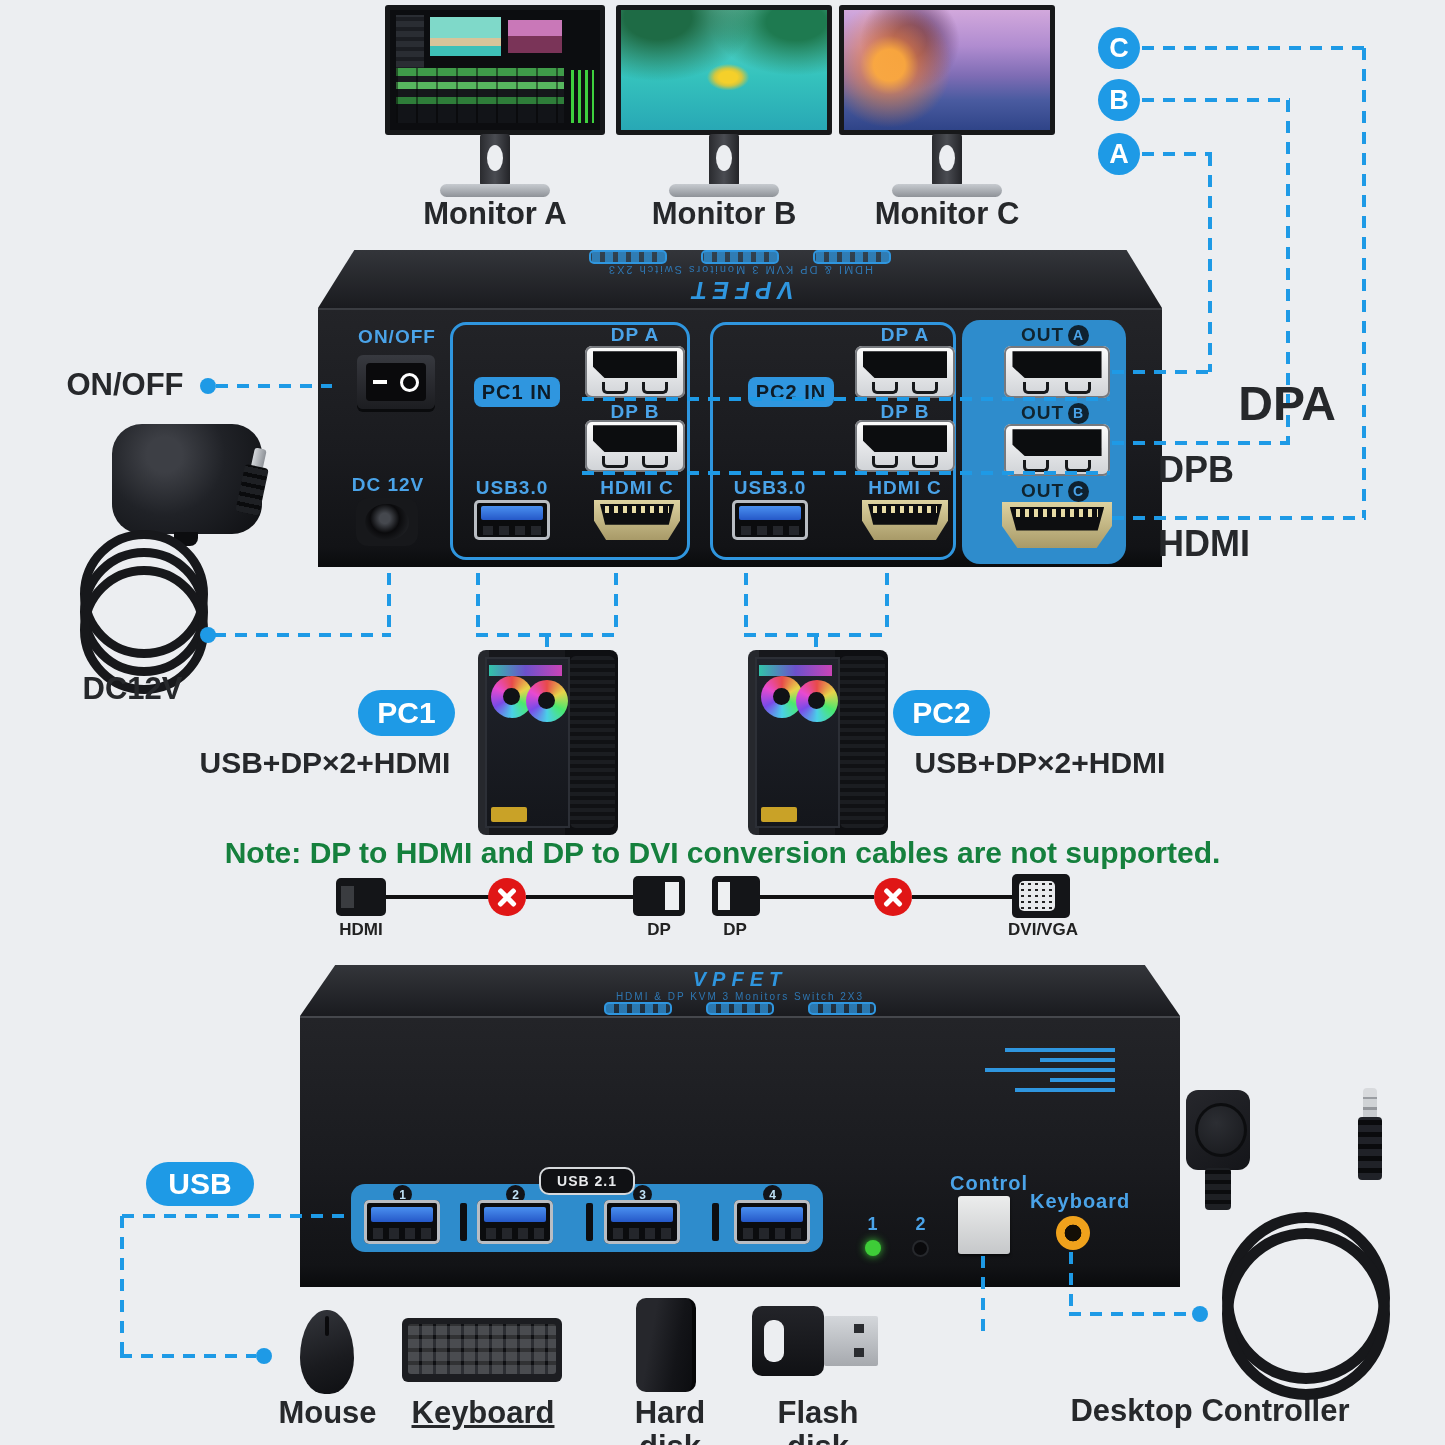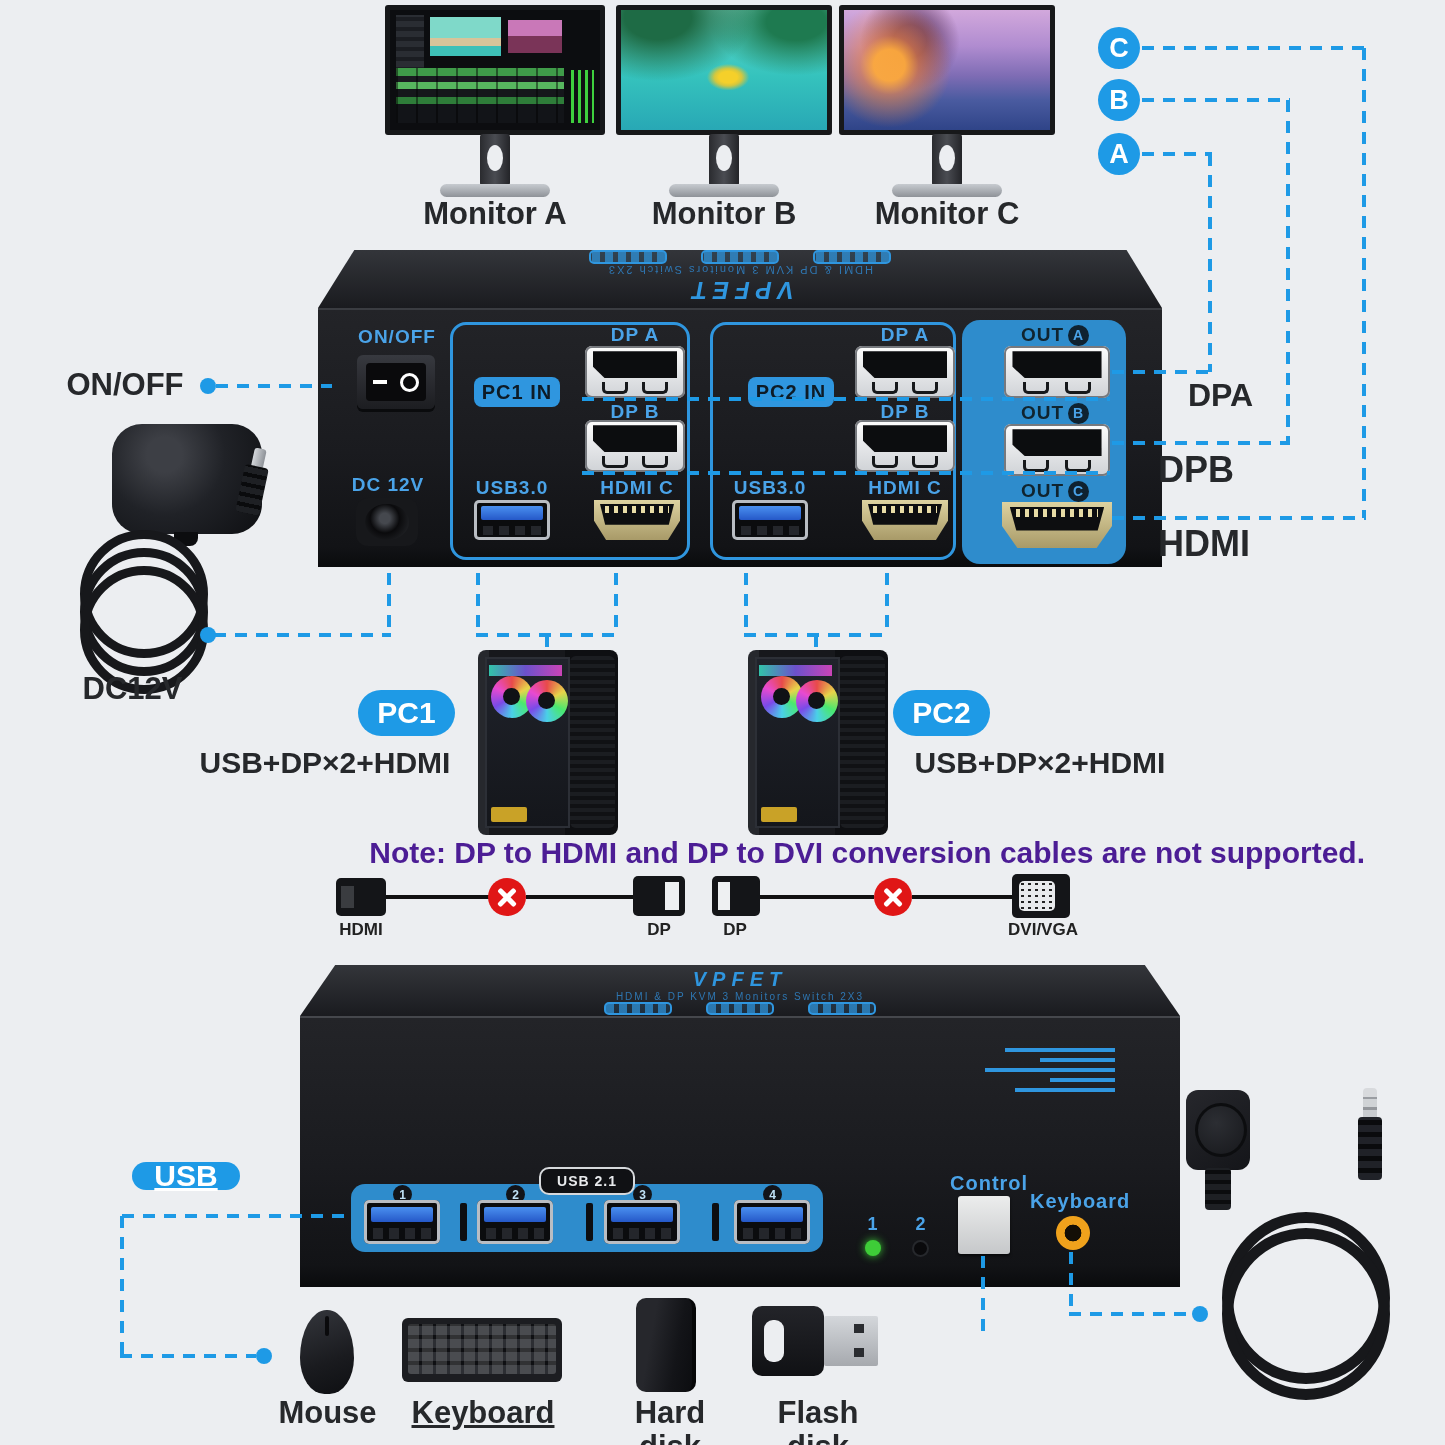--- a/index.html
+++ b/index.html
@@ -102,21 +102,21 @@
   .flash-hole{position:absolute;background:#eceef1;border-radius:9px;}
   .flash-usb{position:absolute;background:linear-gradient(180deg,#d4d7db,#a6a9ae);border-radius:2px;}
   .flash-usb i{position:absolute;width:10px;height:9px;background:#2a2c30;}
   
   .ctrl-btn{position:absolute;background:linear-gradient(145deg,#26272c,#141519);border-radius:12px;}
   .ctrl-btn::after{content:'';position:absolute;left:14%;top:16%;width:72%;height:60%;border-radius:50%;border:3px solid #0c0d0f;background:radial-gradient(circle at 40% 35%,#2c2e33,#17181c);}
   .stem{position:absolute;background:repeating-linear-gradient(0deg,#1e2024 0 6px,#0b0c0e 6px 10px);border-radius:4px;}
   .p35{position:absolute;}
   .p35 .tip{position:absolute;left:20%;top:0;width:60%;height:34%;background:linear-gradient(180deg,#d8dadd 0 28%,#9a9da2 28% 36%,#d0d3d6 36% 62%,#94979c 62% 70%,#c9ccd0 70% 100%);border-radius:4px 4px 0 0;}
   .p35 .bod{position:absolute;left:0;top:32%;width:100%;height:68%;background:repeating-linear-gradient(0deg,#202228 0 7px,#0a0b0d 7px 12px);border-radius:4px;}
-  .note-text{position:absolute;font-weight:bold;color:#4c1d95;font-size:30px;text-align:right;white-space:nowrap;}
+  .note-text{position:absolute;font-weight:bold;color:#15803d;font-size:30px;text-align:center;white-space:nowrap;}
   .small-cap{position:absolute;font-weight:bold;color:#222;font-size:17px;text-align:center;white-space:nowrap;}
 </style>
 </head>
 <body>
 
 <div id="stage">
 
   <div class="screen" style="left:385px;top:5px;width:210px;height:120px;">
     <div class="sa-left"></div>
     <div class="sa-prev1"></div>
@@ -261,21 +261,21 @@
         <div class="hdmi-pins"></div>
     </div>
   </div>
 
   <div class="dh" style="left:582px;top:397px;width:528px;"></div>
   <div class="dh" style="left:582px;top:471px;width:528px;"></div>
 
   <div class="dh" style="left:1112px;top:370px;width:100px;"></div>
   <div class="dh" style="left:1112px;top:441px;width:178px;"></div>
   <div class="dh" style="left:1112px;top:516px;width:254px;"></div>
-  <div class="cap" style="left:1188px;top:378px;width:110px;font-size:32px;text-align:left;">DPA</div>
+  <div class="cap" style="left:1226px;top:378px;width:110px;font-size:48px;text-align:right;">DPA</div>
   <div class="cap" style="left:1158px;top:450px;width:110px;font-size:36px;text-align:left;">DPB</div>
   <div class="cap" style="left:1158px;top:524px;width:130px;font-size:36px;text-align:left;">HDMI</div>
 
   <div class="cap" style="left:55px;top:368px;width:140px;font-size:31px;">ON/OFF</div>
   <div class="dot" style="left:200px;top:378px;"></div>
   <div class="dh" style="left:216px;top:384px;width:116px;"></div>
 
   <div class="ad-body" style="left:112px;top:424px;width:150px;height:110px;"></div>
   <div class="ad-neck" style="left:174px;top:532px;width:24px;height:14px;"></div>
   <div class="barrel" style="left:242px;top:448px;width:24px;height:66px;transform:rotate(12deg);">
@@ -405,30 +405,31 @@
     <div class="led" style="left:565px;top:275px;width:16px;height:16px;background:#3ecc38;box-shadow:0 0 9px #3ecc38;"></div>
     <div class="tech" style="left:606px;top:249px;width:30px;font-size:18px;">2</div>
     <div class="led" style="left:614px;top:277px;width:13px;height:13px;background:#0a0a0c;box-shadow:0 0 0 2px #26282c;"></div>
 
     <div class="tech" style="left:650px;top:207px;width:70px;font-size:20px;">Control</div>
     <div class="selbtn" style="left:658px;top:231px;width:52px;height:58px;"></div>
     <div class="tech" style="left:730px;top:225px;width:90px;font-size:20px;">Keyboard</div>
     <div class="cjack" style="left:756px;top:251px;width:34px;height:34px;"></div>
   </div>
 
-  <div class="pill" style="left:132px;top:1162px;width:108px;height:28px;text-decoration:underline;">USB</div>
+  <div class="pill" style="left:146px;top:1162px;width:108px;height:44px;">USB</div>
   <div class="dh" style="left:122px;top:1214px;width:226px;"></div>
   <div class="dv" style="left:120px;top:1216px;height:140px;"></div>
   <div class="dh" style="left:120px;top:1354px;width:136px;"></div>
   <div class="dot" style="left:256px;top:1348px;"></div>
 
   <div class="dv" style="left:981px;top:1256px;height:84px;"></div>
   <div class="dv" style="left:1069px;top:1252px;height:62px;"></div>
   <div class="dh" style="left:1069px;top:1312px;width:122px;"></div>
   <div class="dot" style="left:1192px;top:1306px;"></div>
+  <div class="cap" style="left:1040px;top:1394px;width:340px;font-size:31px;">Desktop Controller</div>
 
   <div class="ctrl-btn" style="left:1186px;top:1090px;width:64px;height:80px;"></div>
   <div class="stem" style="left:1205px;top:1168px;width:26px;height:42px;"></div>
   <div class="ring" style="left:1222px;top:1212px;width:146px;height:150px;border-width:11px;"></div>
   <div class="ring" style="left:1222px;top:1228px;width:146px;height:150px;border-width:11px;"></div>
   <div class="p35" style="left:1358px;top:1088px;width:24px;height:92px;">
     <div class="tip"></div>
       <div class="bod"></div>
   </div>
 

